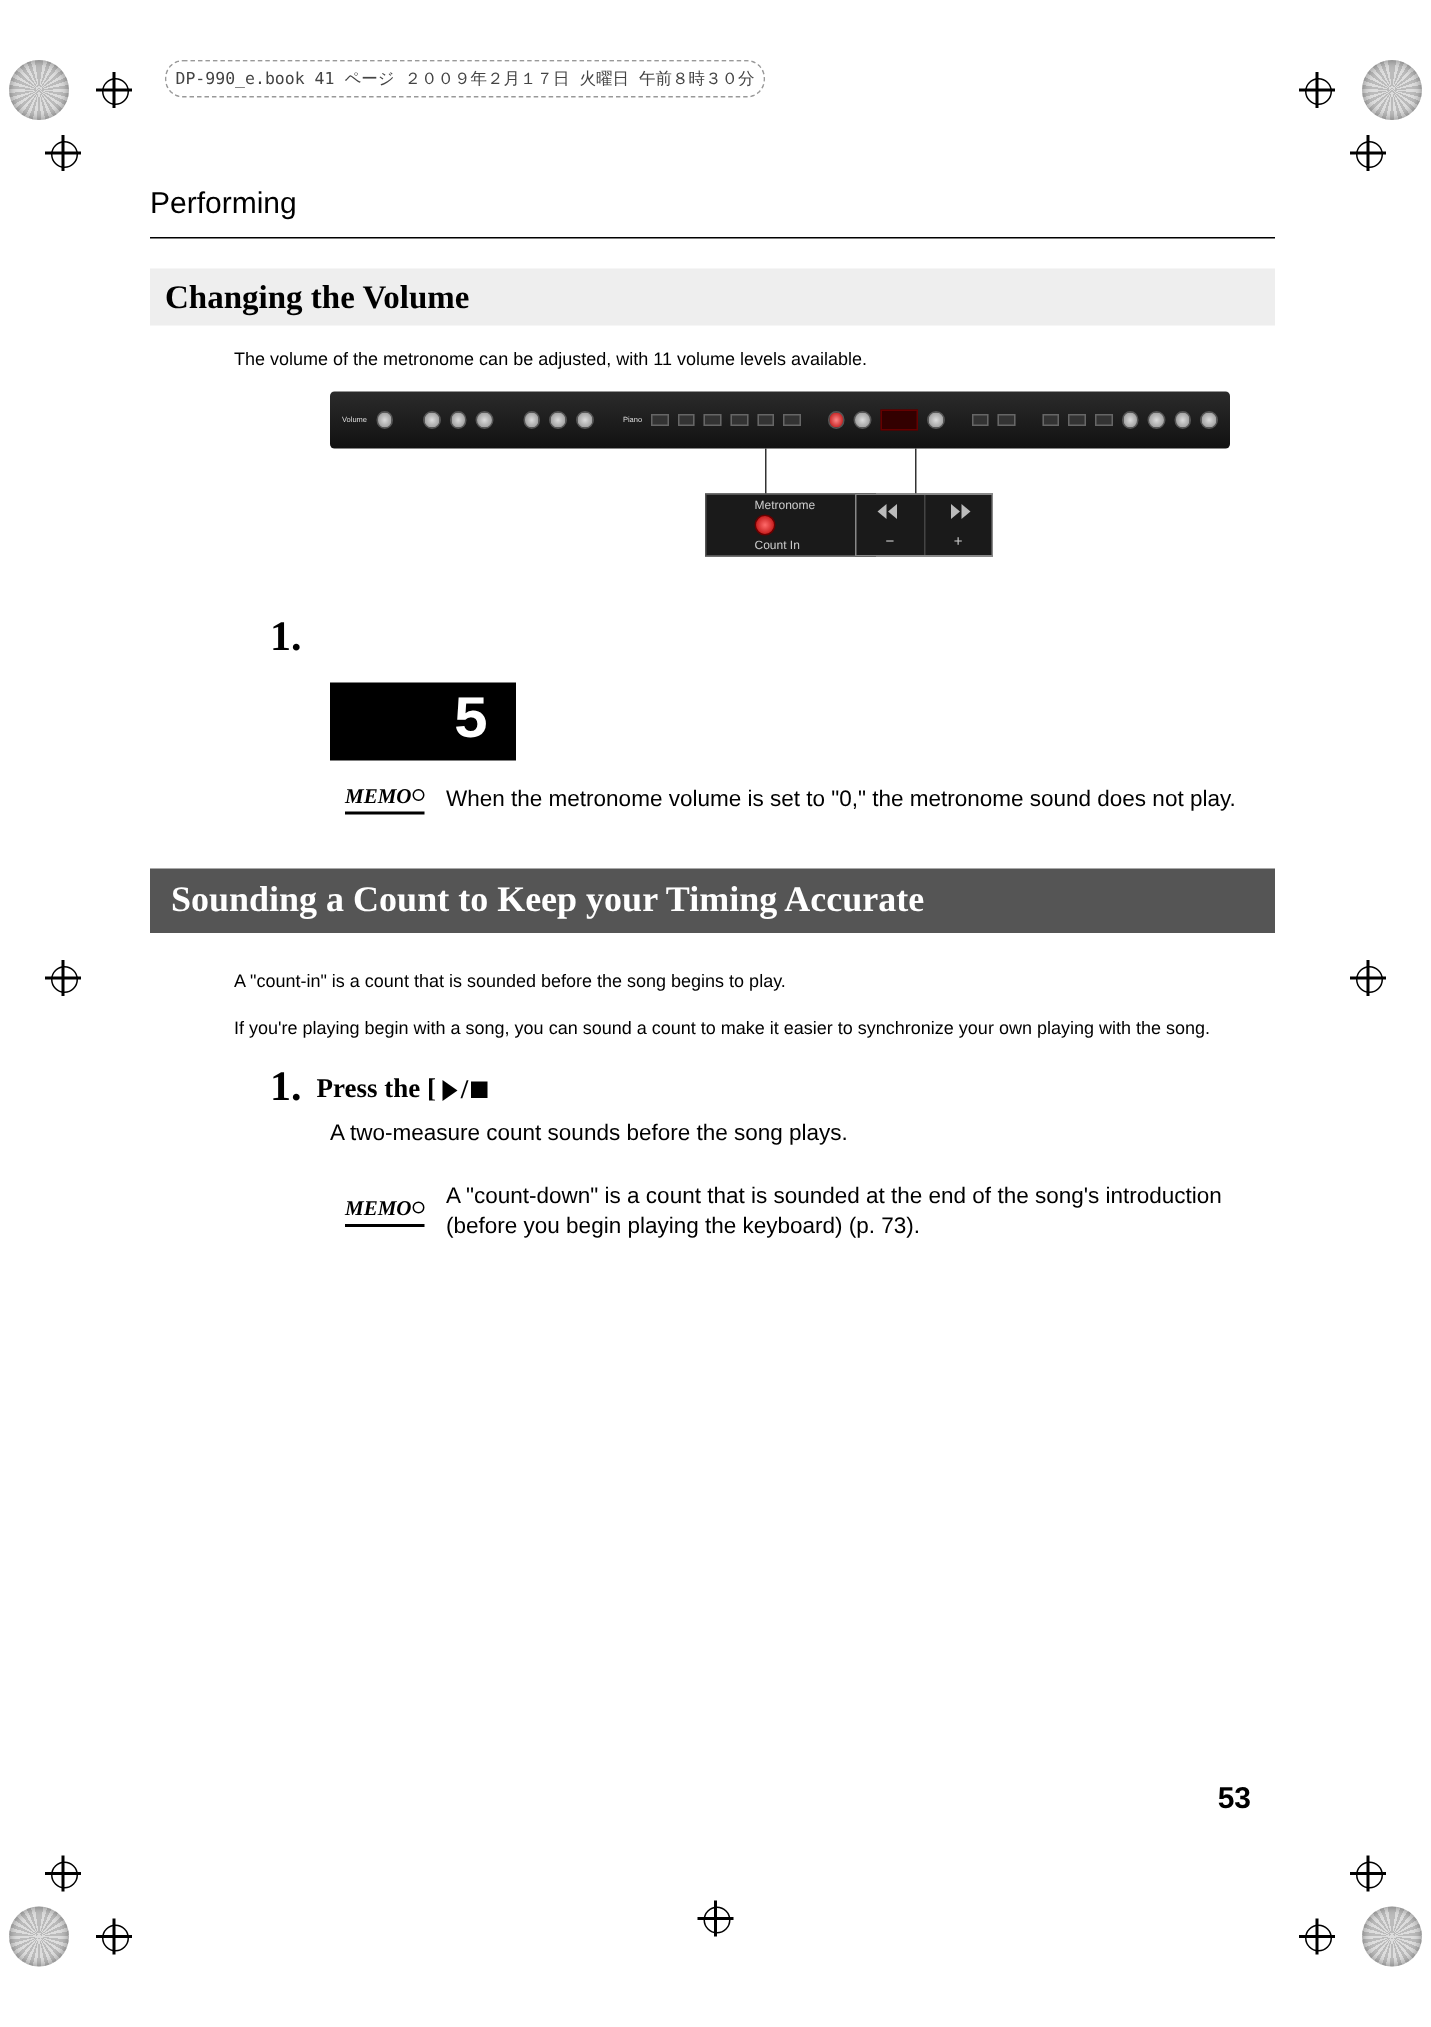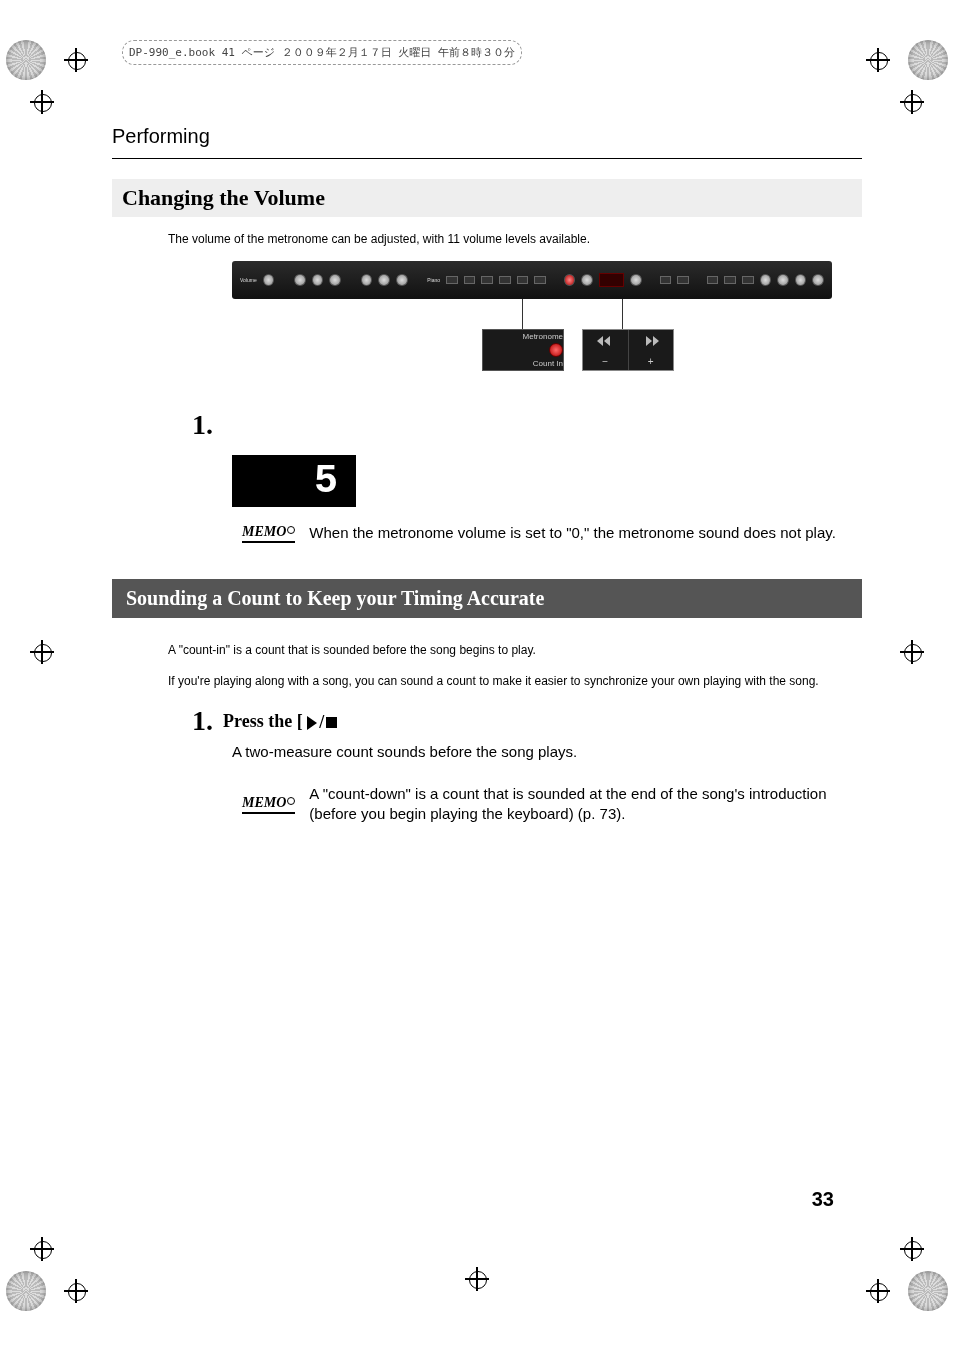--- a/index.html
+++ b/index.html
@@ -30,21 +30,21 @@
     background:#000;
   }
   .reg-cross::before { left:11px; top:0; width:2px; height:24px; }
   .reg-cross::after  { top:11px; left:0; height:2px; width:24px; }
   .reg-cross .ring {
     position:absolute; left:4px; top:4px;
     width:16px; height:16px; border:1px solid #000; border-radius:50%;
   }
   .page {
     position: absolute;
-    left: 112px;
+    left: 100px;
     top: 40px;
     width: 750px;
   }
   .header-line {
     font-size: 11px;
     color: #444;
     padding: 4px 6px;
     border: 1px dashed #999;
     border-radius: 12px;
     display: inline-block;
@@ -106,22 +106,22 @@
   .disp-win {
     width: 24px; height: 12px; background:#300;
     border:1px solid #600;
   }
   .callout-box {
     position:absolute;
     background:#1a1a1a;
     border:1px solid #555;
     width:80px; height:40px;
     display:flex; flex-direction:column;
-    align-items:flex-end; justify-content:center;
-    font-size:8px; color:#ccc;
+    align-items:flex-start; justify-content:center;
+    font-size:8px; color:#ccc;padding-left:32px;
   }
   .callout-box .red-led {
     width:12px;height:12px;border-radius:50%;
     background: radial-gradient(#ff6a6a,#b00000);
     border:1px solid #600;
     margin:2px 0;
   }
   .callout-line {
     position:absolute;
     width:1px; background:#333;
@@ -185,21 +185,21 @@
     margin-top:2px;
   }
   .memo-text {
     font-size: 15px;
     line-height:1.35;
     max-width: 540px;
   }
   .dark-bar {
     background:#555;
     color:#fff;
-    font-size: 20px;
+    font-size: 24px;
     font-weight:bold;
     padding: 8px 14px;
     margin: 36px 0 24px 0;
     font-family: Georgia, "Times New Roman", serif;
   }
   .play-stop-glyph {
     display:inline-flex; align-items:center; vertical-align:middle;
   }
   .play-stop-glyph .tri {
     width:0;height:0;
@@ -370,21 +370,21 @@
   <div class="display-5">5</div>
 
   <div class="memo-row">
     <span class="memo-icon">MEMO</span>
     <span class="memo-text">When the metronome volume is set to "0," the metronome sound does not play.</span>
   </div>
 
   <div class="dark-bar">Sounding a Count to Keep your Timing Accurate</div>
 
   <div class="body-text">A "count-in" is a count that is sounded before the song begins to play.</div>
-  <div class="body-text">If you're playing along with a song, you can sound a count to make it easier to synchronize your own playing with the song.</div>
+  <div class="body-text">If you're playing begin with a song, you can sound a count to make it easier to synchronize your own playing with the song.</div>
 
   <div class="step-row">
     <div class="step-num">1.</div>
     <div class="step-head">
       <span>Press the [</span>
       <span class="play-stop-glyph">
         <span class="tri"></span>
           <span class="slash">/</span>
           <span class="sq"></span>
       </span>
@@ -392,13 +392,13 @@
   </div>
   <div class="step-body">A two-measure count sounds before the song plays.</div>
 
   <div class="memo-row" style="margin-top:24px;">
     <span class="memo-icon">MEMO</span>
     <span class="memo-text">A "count-down" is a count that is sounded at the end of the song's introduction (before you begin playing the keyboard) (p. 73).</span>
   </div>
 
 </div>
 
-<div class="page-number">33</div>
+<div class="page-number">53</div>
 
 </body></html>

